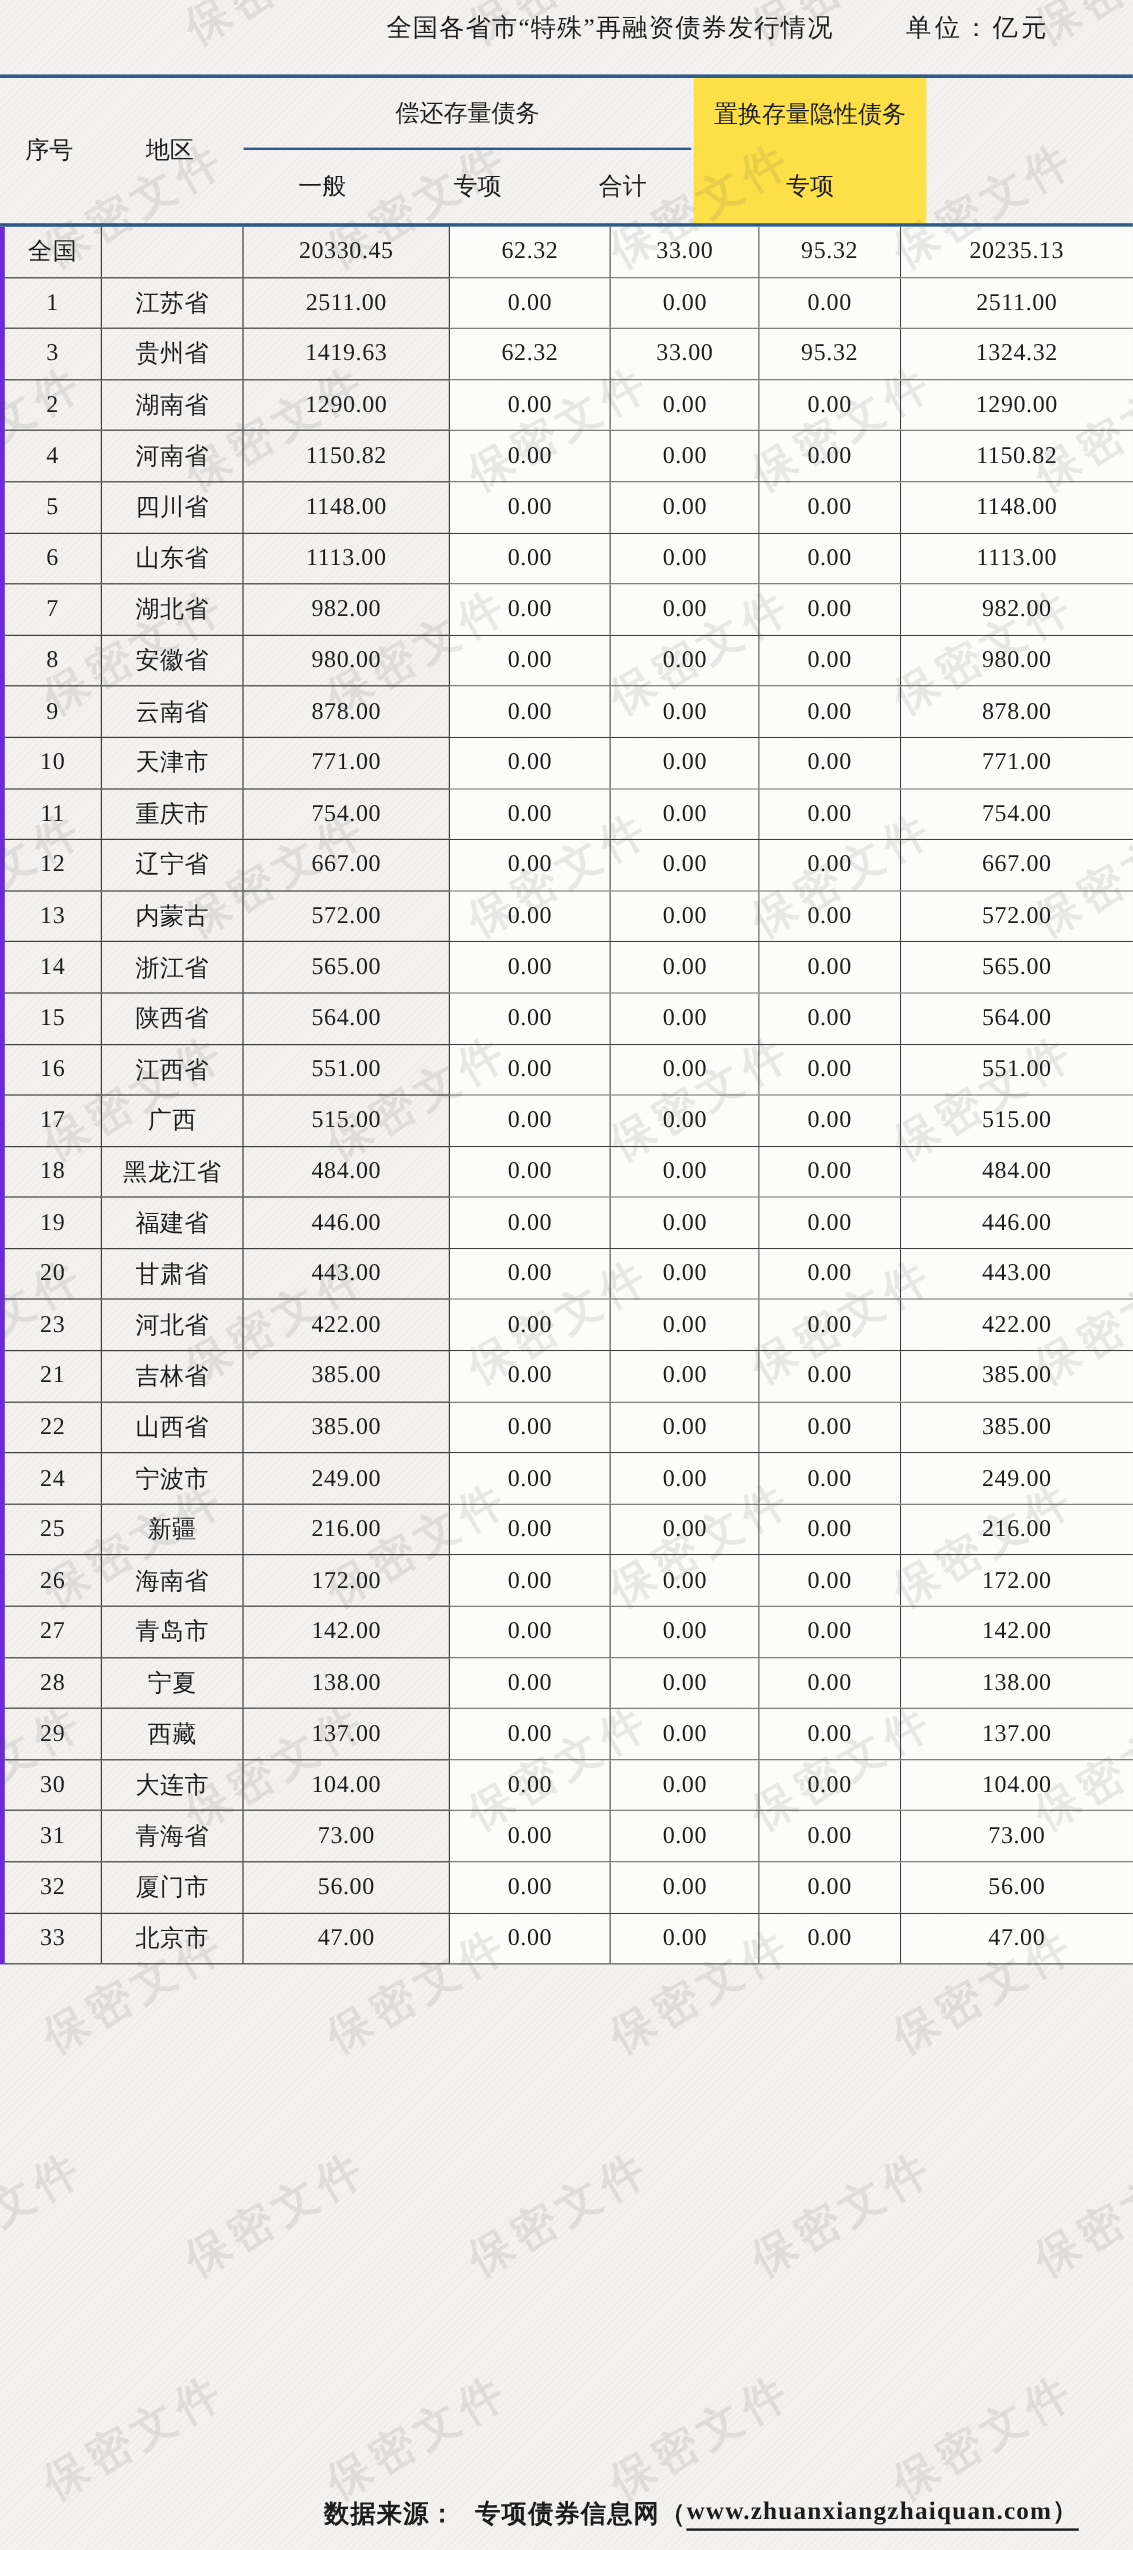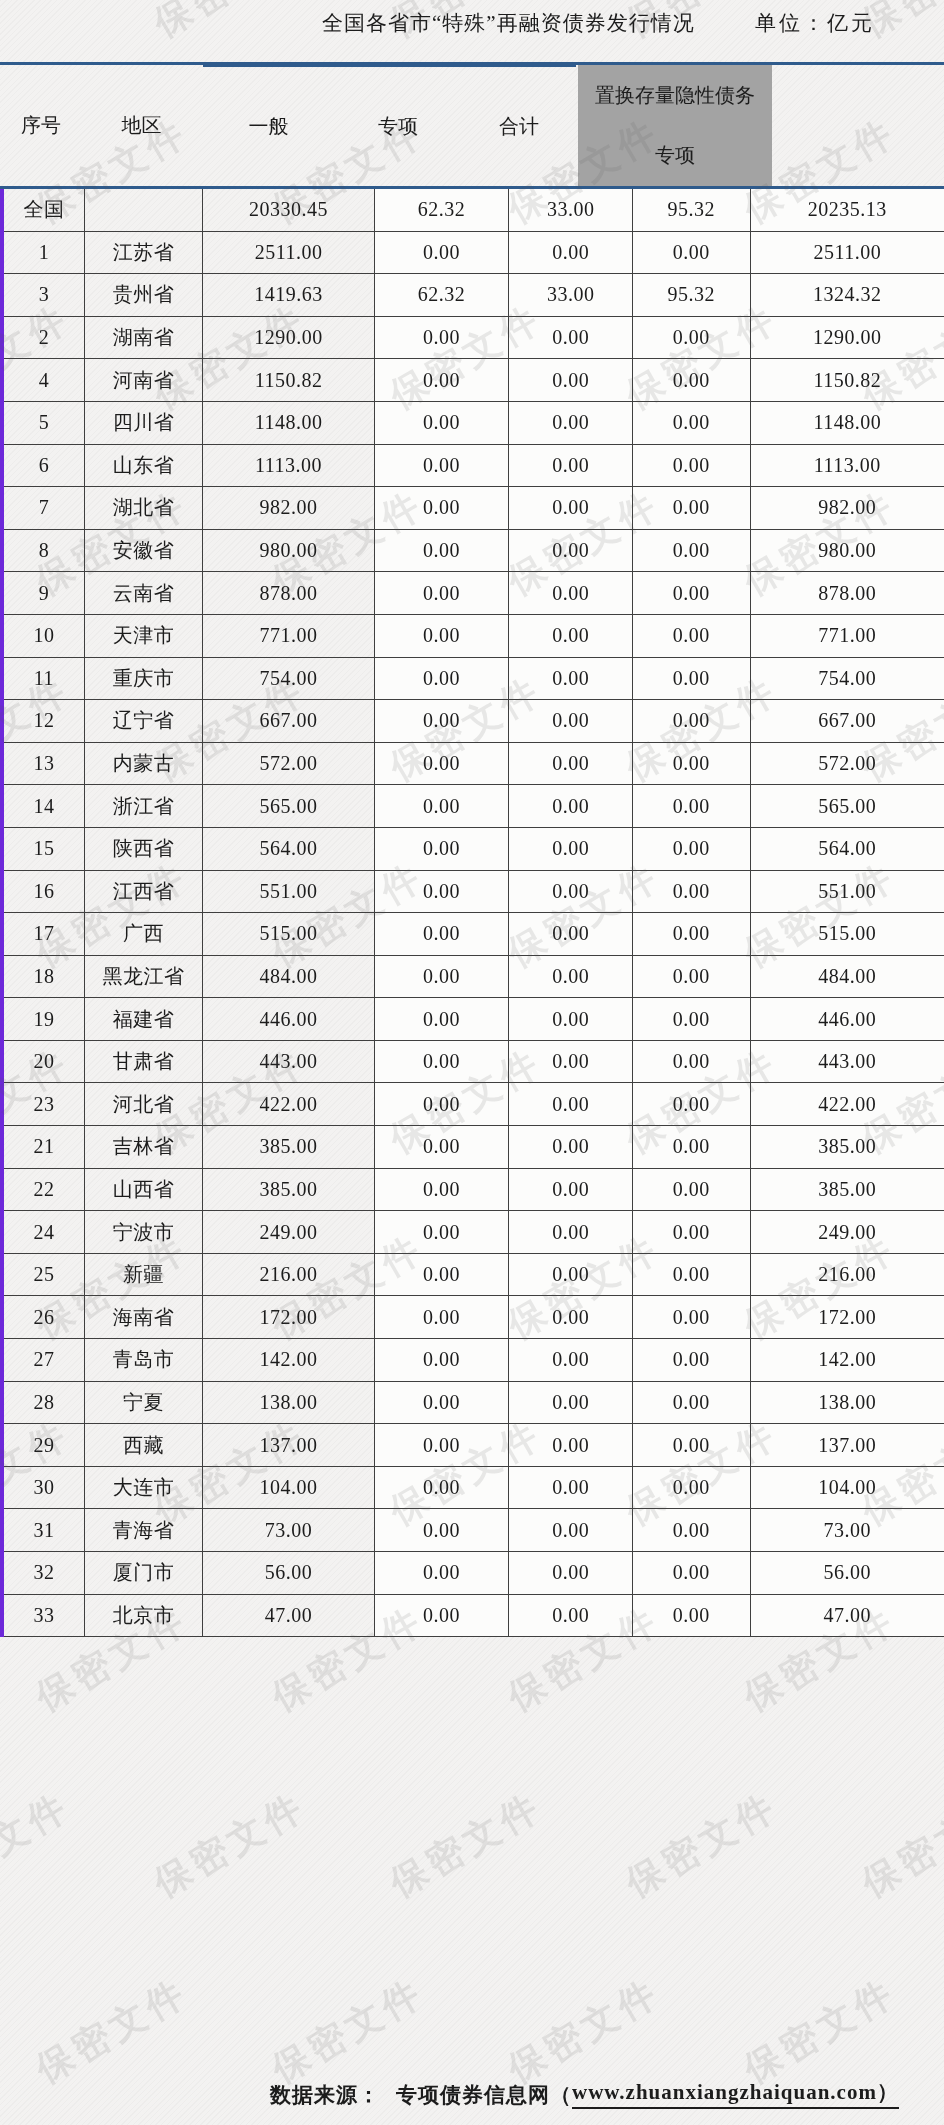--- a/index.html
+++ b/index.html
@@ -37,21 +37,21 @@
   .h-region{width:119px;}
   .h-special{width:172px;}
   .hgroup{width:377px;display:flex;flex-direction:column;box-sizing:border-box;}
   .hgroup-title{height:58px;display:flex;align-items:center;justify-content:center;}
   .hgroup-line{height:2px;background:#2f5b8c;margin:0 2px;}
   .hsubrow{flex:1;display:flex;}
   .hsub{display:flex;align-items:center;justify-content:center;box-sizing:border-box;}
   .hs-general{width:135px;}
   .hs-special{width:124px;}
   .hs-total{width:118px;}
-  .hgroup-swap{width:194px;background:#a3a3a3;display:flex;flex-direction:column;box-sizing:border-box;}
+  .hgroup-swap{width:194px;background:#fde047;display:flex;flex-direction:column;box-sizing:border-box;}
   .hgroup-swap .hgroup-title{height:60px;}
   .hs-swap{flex:1;display:flex;align-items:center;justify-content:center;}
 
   .rule-head-bottom{position:absolute;top:186px;left:0;width:944px;height:3px;background:#2f5b8c;}
 
   
   .tbody{position:absolute;top:189px;left:0;width:944px;border-left:4px solid #6d28d9;box-sizing:border-box;}
   .trow{display:flex;height:42.6px;border-bottom:1px solid #3f3f3f;box-sizing:border-box;}
   .tcell{
     display:flex;align-items:center;justify-content:center;
@@ -84,20 +84,21 @@
 
   <div class="doc-title">全国各省市“特殊”再融资债券发行情况</div>
   <div class="doc-unit">单位：亿元</div>
 
   <div class="rule-top"></div>
 
   <div class="thead">
     <div class="hcell h-seq">序号</div>
     <div class="hcell h-region">地区</div>
     <div class="hgroup">
+      <div class="hgroup-title">偿还存量债务</div>
       <div class="hgroup-line"></div>
       <div class="hsubrow">
         <div class="hsub hs-general">一般</div>
         <div class="hsub hs-special">专项</div>
         <div class="hsub hs-total">合计</div>
       </div>
     </div>
     <div class="hgroup-swap">
       <div class="hgroup-title">置换存量隐性债务</div>
       <div class="hs-swap">专项</div>

